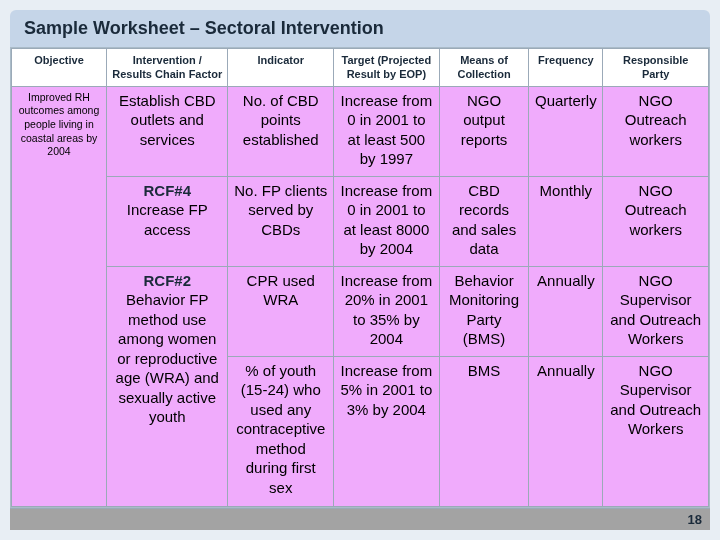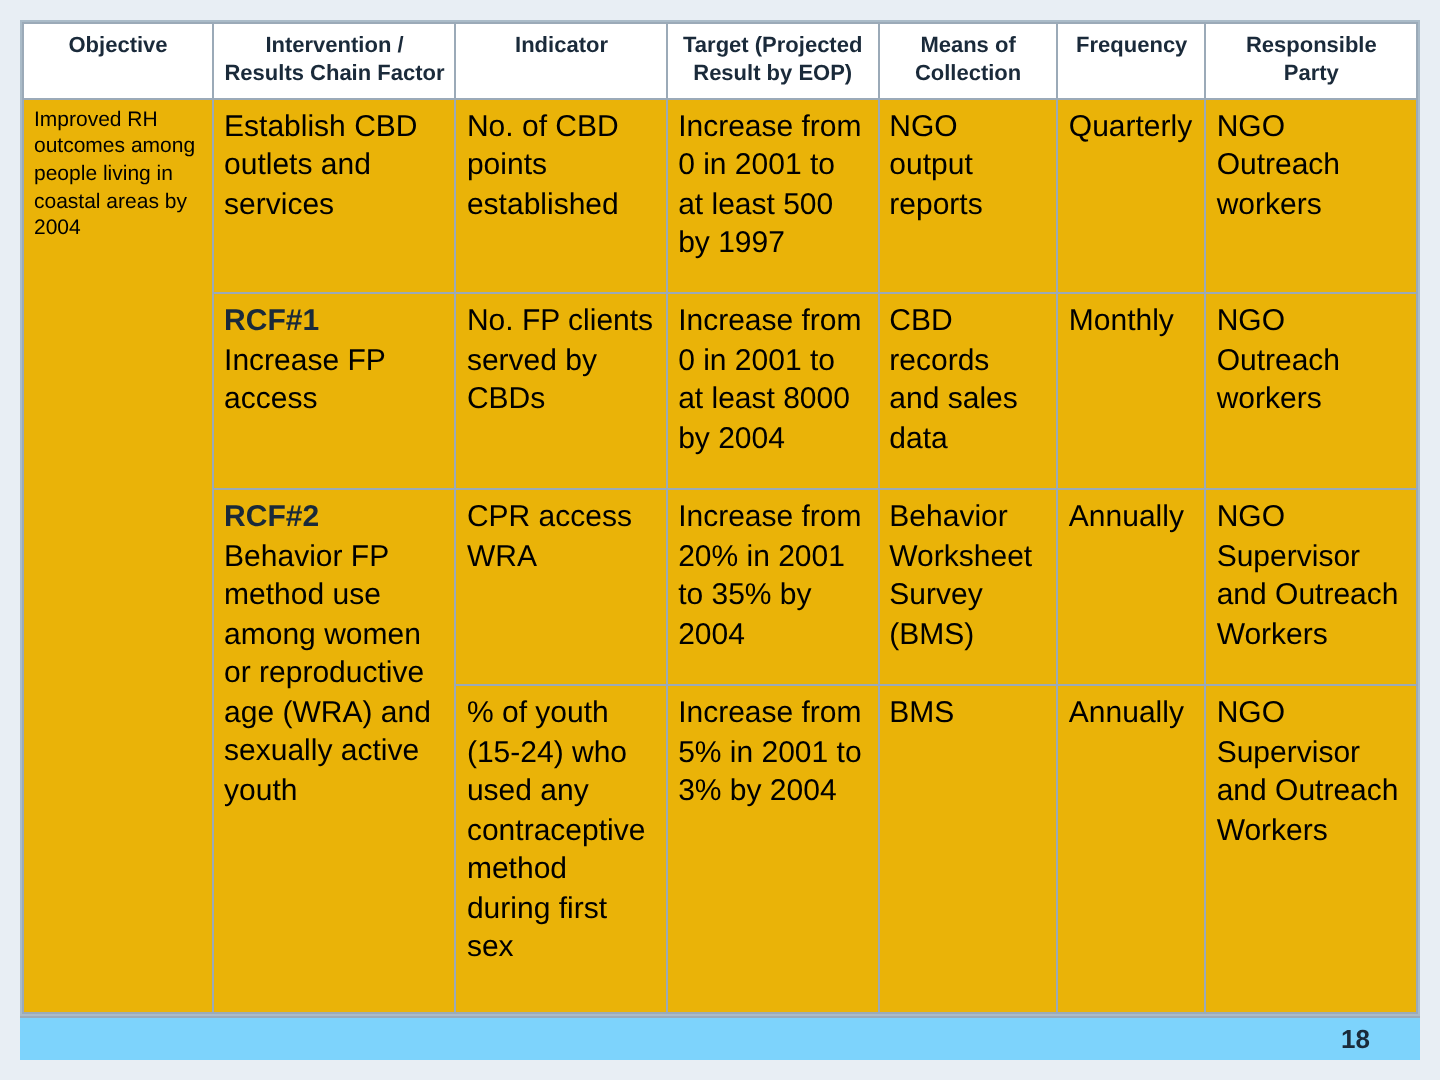--- a/index.html
+++ b/index.html
@@ -23,23 +23,24 @@
       background: #c5d5e8;
       border-radius: 6px 6px 0 0;
       padding: 8px 14px;
       font-size: 18px;
       font-weight: bold;
       color: #1a2a3a;
       margin-bottom: 0;
     }
     .table-wrapper {
       flex: 1;
-      background: #eab308;
+      background: #f0abfc;
       border: 1px solid #aabbc8;
       overflow: hidden;
+      text-align: center;
     }
     table {
       width: 100%;
       height: 100%;
       border-collapse: collapse;
       table-layout: fixed;
     }
     th, td {
       border: 1px solid #9baab8;
       padding: 4px 5px;
@@ -63,32 +64,35 @@
     .objective-cell {
       font-size: 10.5px;
       margin-left: 28px;
     }
     .rcf-label {
       font-weight: bold;
       color: #1a2a3a;
     }
     .page-num {
       text-align: right;
-      padding: 3px 25px;
+      padding: 3px 8px;
       font-size: 13px;
       font-weight: bold;
       color: #1a2a3a;
-      background: #7dd3fc;
+      background: #a3a3a3;
       border-top: 1px solid #9baab8;
     }
   </style>
 </head>
 <body>
 
 <div class="page">
+  <div class="title-bar">
+    <span>Sample Worksheet – Sectoral Intervention</span>
+  </div>
   <div class="table-wrapper">
     <table>
       <thead>
         <tr>
           <th class="col-objective">Objective</th>
           <th class="col-intervention">Intervention / Results Chain Factor</th>
           <th class="col-indicator">Indicator</th>
           <th class="col-target">Target (Projected Result by EOP)</th>
           <th class="col-means">Means of Collection</th>
           <th class="col-frequency">Frequency</th>
@@ -104,38 +108,38 @@
           </td>
           <td class="col-indicator">No. of CBD points established</td>
           <td class="col-target">Increase from 0 in 2001 to at least 500 by 1997</td>
           <td class="col-means">NGO output reports</td>
           <td class="col-frequency">Quarterly</td>
           <td class="col-responsible">NGO Outreach workers</td>
         </tr>
 
         <tr>
           <td class="col-intervention">
-            <span class="rcf-label">RCF#1</span><br>
+            <span class="rcf-label">RCF#4</span><br>
             <span>Increase FP access</span>
           </td>
           <td class="col-indicator">No. FP clients served by CBDs</td>
           <td class="col-target">Increase from 0 in 2001 to at least 8000 by 2004</td>
           <td class="col-means">CBD records and sales data</td>
           <td class="col-frequency">Monthly</td>
           <td class="col-responsible">NGO Outreach workers</td>
         </tr>
 
         <tr>
           <td class="col-intervention" rowspan="2">
             <span class="rcf-label">RCF#2</span><br>
             <span>Behavior FP method use among women or reproductive age (WRA) and sexually active youth</span>
           </td>
-          <td class="col-indicator">CPR access WRA</td>
+          <td class="col-indicator">CPR used WRA</td>
           <td class="col-target">Increase from 20% in 2001 to 35% by 2004</td>
-          <td class="col-means">Behavior Worksheet Survey (BMS)</td>
+          <td class="col-means">Behavior Monitoring Party (BMS)</td>
           <td class="col-frequency">Annually</td>
           <td class="col-responsible">NGO Supervisor and Outreach Workers</td>
         </tr>
 
         <tr>
           <td class="col-indicator">% of youth (15-24) who used any contraceptive method during first sex</td>
           <td class="col-target">Increase from 5% in 2001 to 3% by 2004</td>
           <td class="col-means">BMS</td>
           <td class="col-frequency">Annually</td>
           <td class="col-responsible">NGO Supervisor and Outreach Workers</td>

